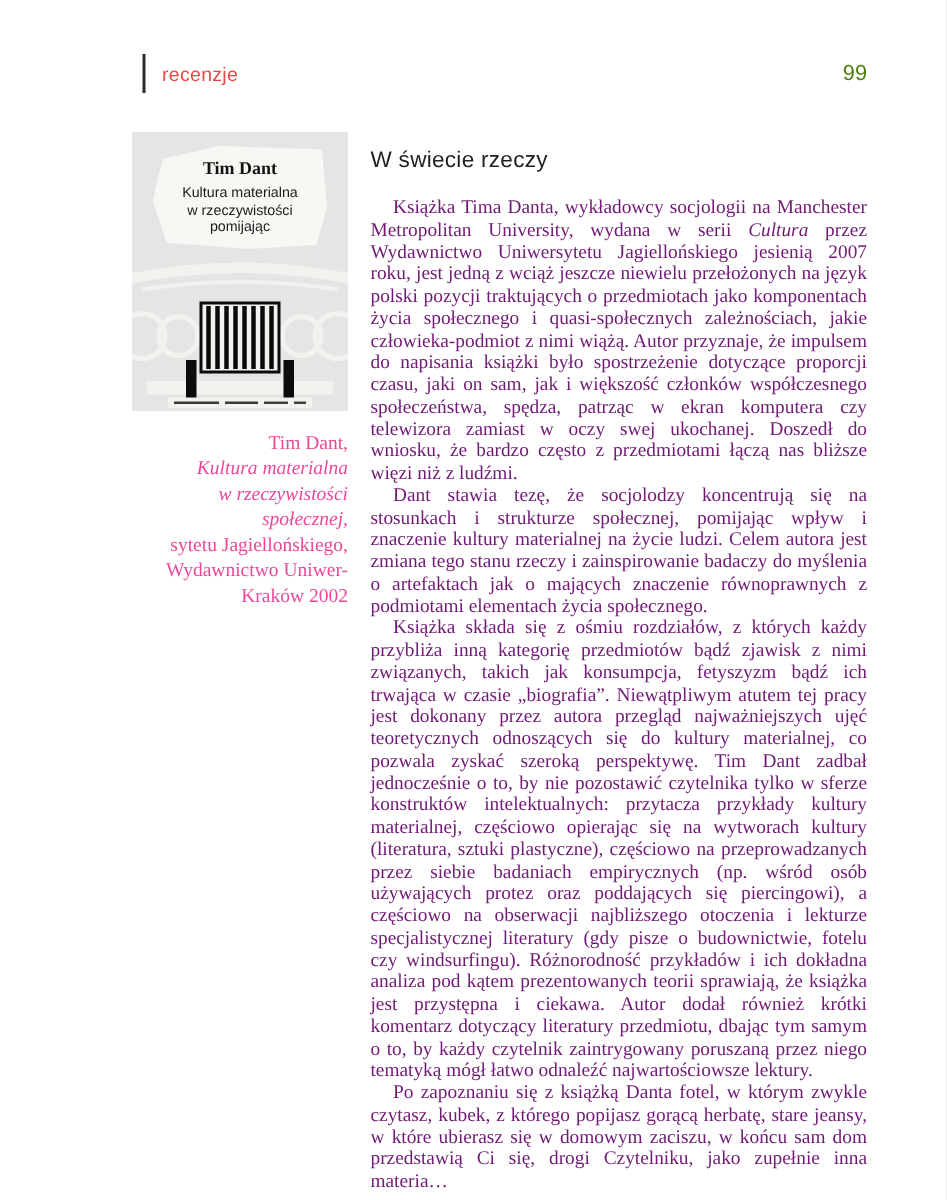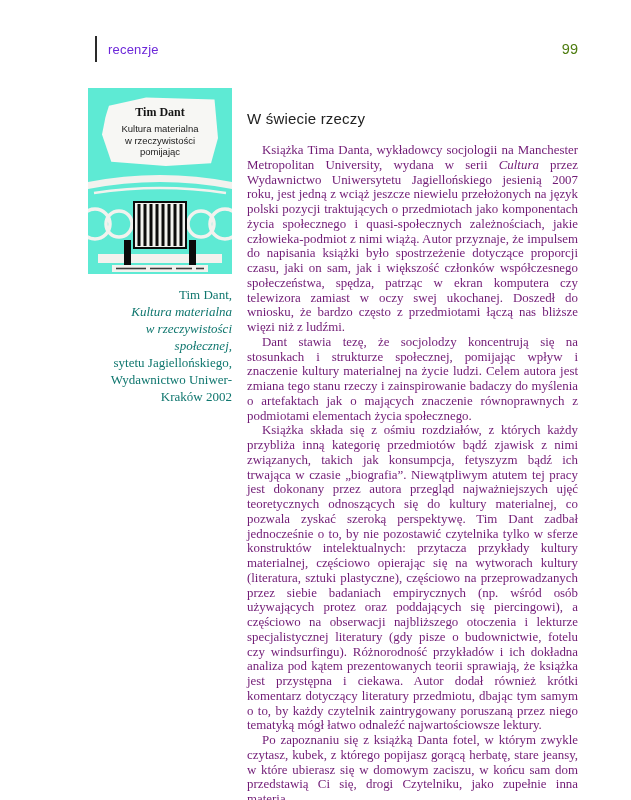--- a/index.html
+++ b/index.html
@@ -15,31 +15,31 @@
   
   .running-head{
     position:absolute;left:95px;top:36px;right:53px;height:26px;
     display:flex;align-items:center;
   }
   .head-rule{
     width:2px;height:26px;background:#2a2a2a;margin-right:11px;
   }
   .head-section{
     font-family:"Liberation Sans", sans-serif;
-    font-size:13px;color:#6d28d9;letter-spacing:.2px;
+    font-size:13px;color:#ef4444;letter-spacing:.2px;
   }
   .head-pagenum{
     margin-left:auto;
     font-family:"Liberation Sans", sans-serif;
     font-size:14.5px;color:#4d7c0f;
   }
   
   .cover{
     position:absolute;left:88px;top:88px;width:144px;height:186px;
-    background:#5eead4;overflow:hidden;
+    background:#e5e5e5;overflow:hidden;
   }
   .cover-panel{
     position:absolute;left:14px;top:8px;width:116px;height:70px;
     background:#f7f7f4;
     clip-path:polygon(6% 14%, 38% 2%, 97% 5%, 100% 60%, 94% 96%, 55% 100%, 8% 94%, 0 55%, 3% 30%);
     text-align:center;
   }
   .cover-author{
     margin-top:9px;
     font-family:"Liberation Serif", serif;
@@ -48,31 +48,31 @@
   .cover-title{
     margin-top:3px;
     font-family:"Liberation Sans", sans-serif;
     font-size:9.5px;line-height:11.5px;color:#1b1b1b;
   }
   .cover-art{position:absolute;left:0;bottom:0;width:144px;height:108px;}
   
   .citation{
     position:absolute;left:40px;top:286px;width:192px;
     text-align:right;
-    font-size:13px;line-height:17px;color:#0f766e;
+    font-size:13px;line-height:17px;color:#ec4899;
   }
   .citation .it{font-style:italic;}
   
   .review{
     position:absolute;left:247px;top:98px;width:331px;
   }
   .review-title{
     font-family:"Liberation Sans", sans-serif;
     font-size:15px;font-weight:normal;color:#222;
-    margin:12px 0 16px 0;letter-spacing:.2px;
+    margin:0 0 16px 0;letter-spacing:.2px;
   }
   .review p{
     margin:0;
     font-size:12.9px;line-height:14.75px;
     text-align:justify;text-justify:inter-word;
     color:#701a75;
   }
   .review p{text-indent:15px;}
   .review .it{font-style:italic;}
 </style>

